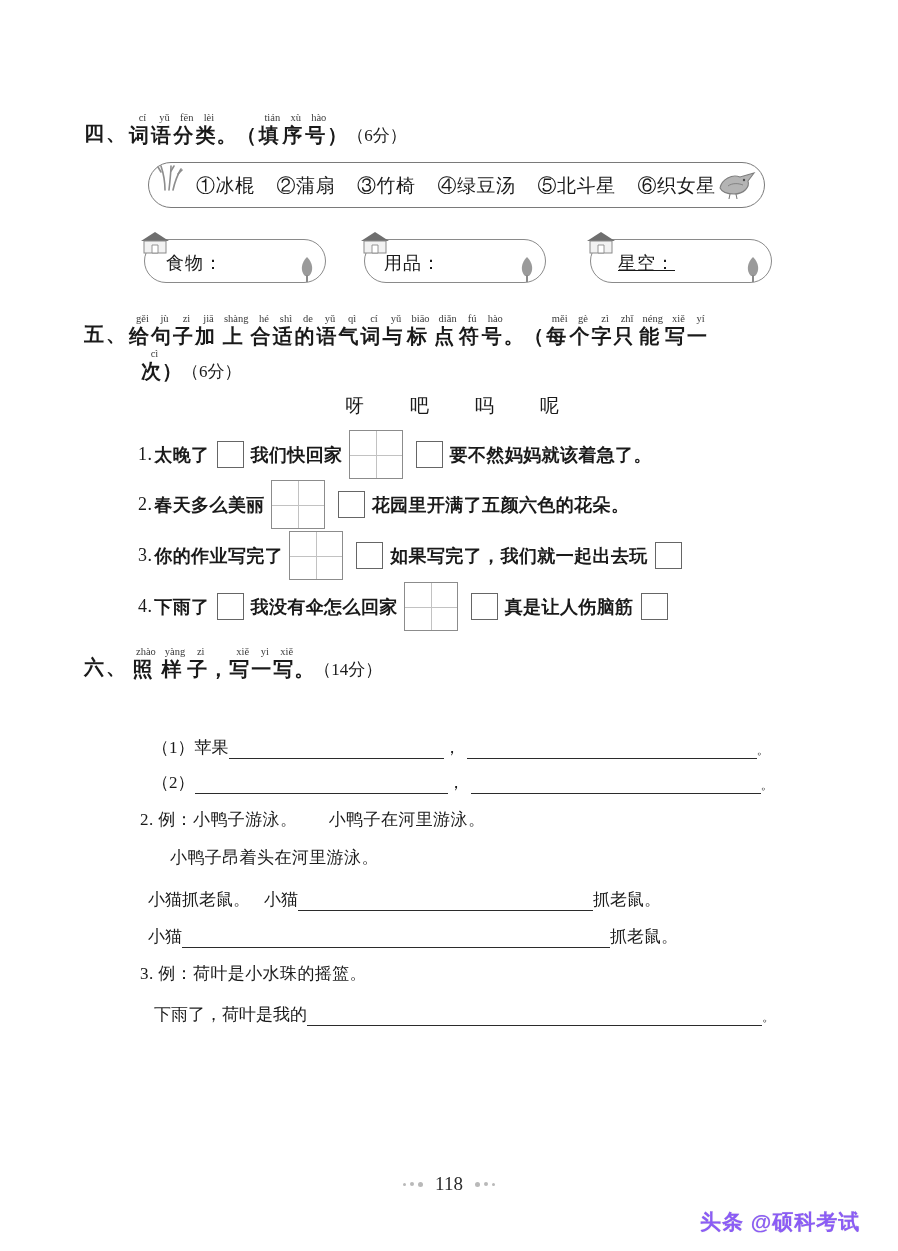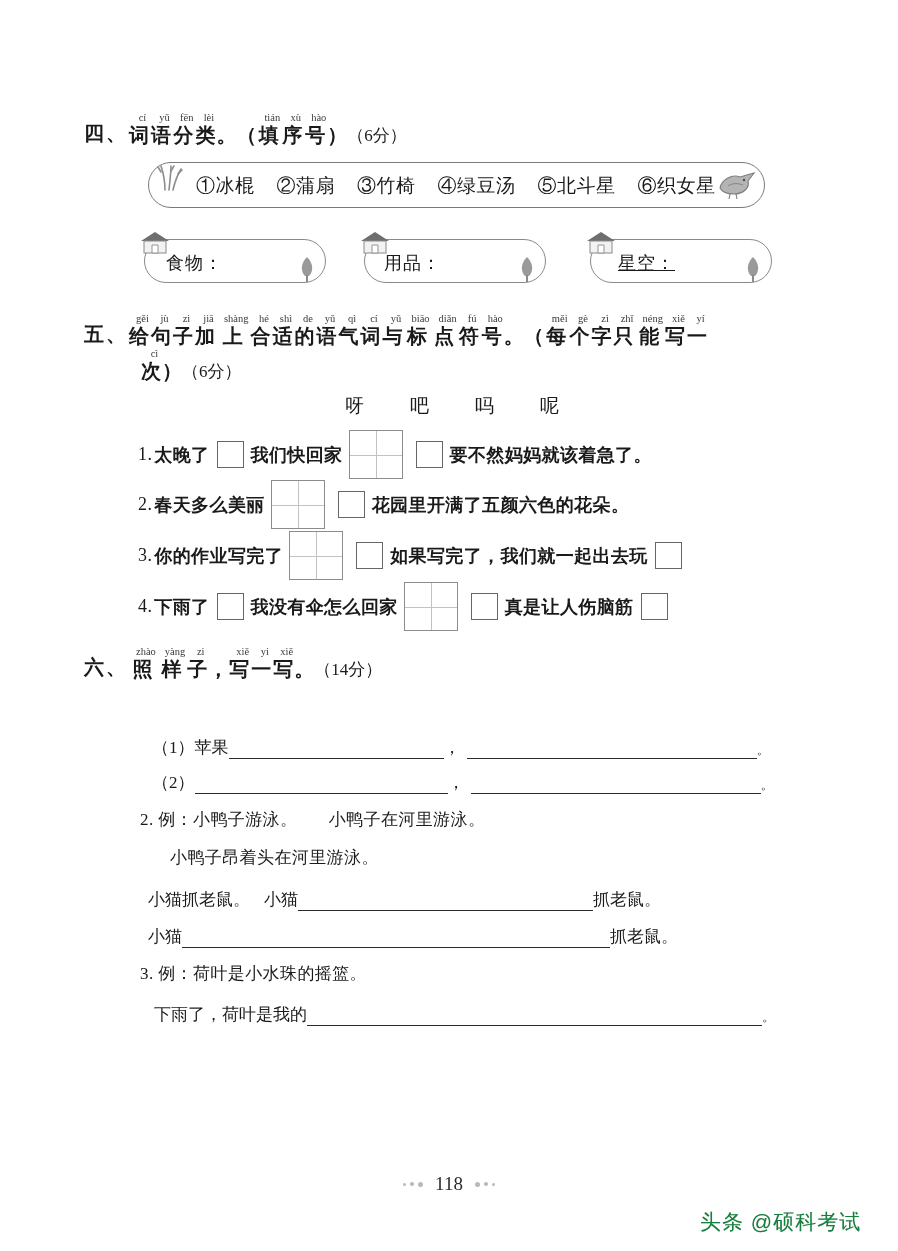--- a/index.html
+++ b/index.html
@@ -206,22 +206,22 @@
   .dots { display: flex; align-items: center; }
   .dots i {
     display: block;
     border-radius: 50%;
     background: #b9b9b9;
     margin: 0 2px;
   }
   .watermark {
     position: absolute;
     font-size: 21px;
-    font-weight: 400;
-    color: #15803d;
+    font-weight: 700;
+    color: #8b5cf6;
     letter-spacing: 1px;
     font-family: "Liberation Sans", sans-serif;
     text-shadow: 0 0 1px #cfcfcf;
     white-space: nowrap;
   }
 </style>
 </head>
 <body>
 
 <div class="page">

